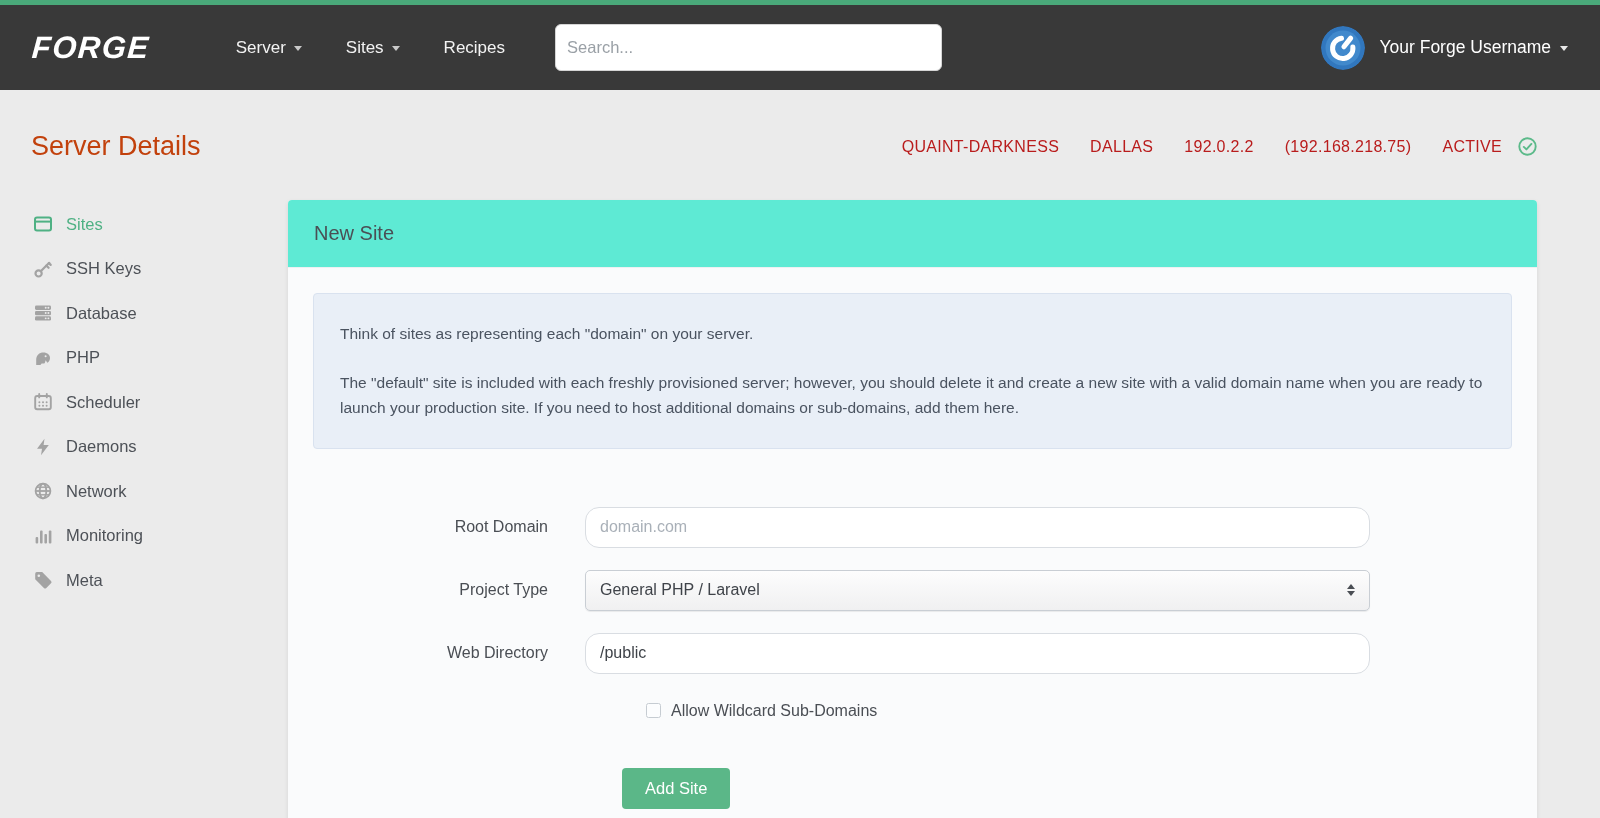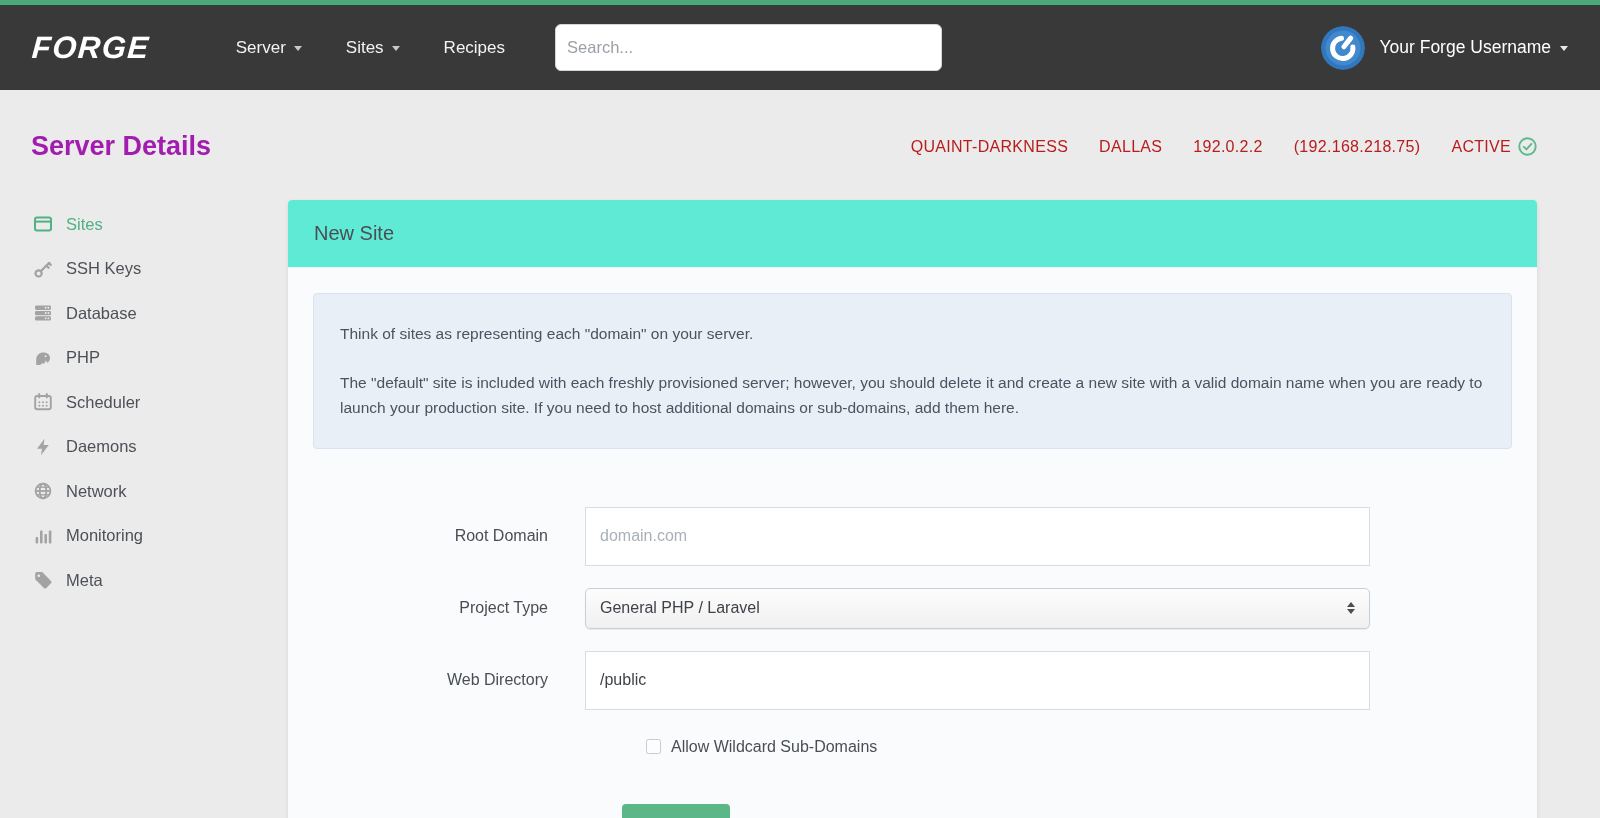--- a/index.html
+++ b/index.html
@@ -18,44 +18,44 @@
   .search-input { width:387px; height:47px; border:1px solid #d5d5d5; border-radius:6px; padding:0 11px; font-size:16.5px; font-family:inherit; color:#3c4043; outline:none; }
   .search-input::placeholder { color:#9aa0a6; }
   .nav-user { margin-left:auto; display:flex; align-items:center; gap:14px; cursor:pointer; }
   .avatar { width:44px; height:44px; border-radius:50%; display:block; }
   .nav-username { color:#fff; font-size:17.5px; display:flex; align-items:center; gap:9px; }
   .nav-username .caret { border-top-color:#e8e8e8; }
 
   
   .page { padding:0 63px 0 31px; }
   .header-row { display:flex; align-items:center; justify-content:space-between; margin-top:41px; }
-  .page-title { font-size:27px; font-weight:700; color:#a21caf; }
+  .page-title { font-size:27px; font-weight:400; color:#c2410c; }
   .server-meta { display:flex; align-items:center; gap:31px; font-size:16px; color:#b91c1c; letter-spacing:.3px; }
-  .status { display:flex; align-items:center; gap:7px; }
+  .status { display:flex; align-items:center; gap:16px; }
 
   
   .content { display:flex; margin-top:38px; align-items:flex-start; }
   .sidebar { width:257px; flex:none; padding-top:2px; }
   .side-item { display:flex; align-items:center; height:44.5px; cursor:pointer; color:#4d5157; font-size:16.5px; }
   .side-item .ico { width:24px; display:flex; justify-content:center; align-items:center; flex:none; }
   .side-item .lbl { margin-left:11px; }
   .side-item.active { color:#4fb184; }
 
   .card { flex:1; background:#ffffff; border-radius:4px; box-shadow:0 2px 5px rgba(0,0,0,.09); overflow:hidden; }
   .card-header { padding:22px 26px; background:#5eead4; border-bottom:1px solid #eef0f2; }
   .card-title { font-size:20px; font-weight:400; color:#4a4f55; }
   .card-body { background:#fafbfc; padding:25px 25px 20px 25px; }
 
   .info-box { background:#e9eff7; border:1px solid #d9e2ef; border-radius:4px; padding:27px 26px; color:#4a5360; font-size:15.5px; line-height:1.65; margin-bottom:58px; }
   .info-box p + p { margin-top:23px; }
 
   .form-row { display:flex; align-items:center; margin-bottom:22px; }
   .form-label { width:272px; flex:none; text-align:right; padding-right:37px; font-size:16px; color:#4a4e54; }
   .form-field { width:785px; }
-  .text-input { width:100%; height:59px; border:1px solid #d9dde2; border-radius:0; background:#fff; padding:2px 14px; font-size:16px; font-family:inherit; color:#3f4349; outline:none; }
+  .text-input { width:100%; height:41px; border:1px solid #d9dde2; border-radius:14px; background:#fff; padding:2px 14px; font-size:16px; font-family:inherit; color:#3f4349; outline:none; }
   .text-input::placeholder { color:#a9b0b8; }
   .select { width:100%; height:41px; border:1px solid #c9ced4; border-radius:5px; background:linear-gradient(#fdfdfd,#f0f0f1); box-shadow:0 1px 1px rgba(0,0,0,.07); display:flex; align-items:center; padding:0 14px; font-size:16px; color:#3f4349; cursor:pointer; }
   .select .steppers { margin-left:auto; display:flex; flex-direction:column; gap:2.5px; align-items:center; }
   .tri-up { width:0; height:0; border-left:4px solid transparent; border-right:4px solid transparent; border-bottom:5px solid #4a4e54; }
   .tri-dn { width:0; height:0; border-left:4px solid transparent; border-right:4px solid transparent; border-top:5px solid #4a4e54; }
 
   .check-row { display:flex; align-items:center; margin:28px 0 0 309px;padding-left:24px; }
   .checkbox { appearance:none; -webkit-appearance:none; width:15px; height:15px; border:1px solid #c6ccd2; border-radius:2.5px; background:#fcfdfe; cursor:pointer; flex:none; }
   .check-label { margin-left:10px; font-size:16px; color:#4a4e54; }
 

